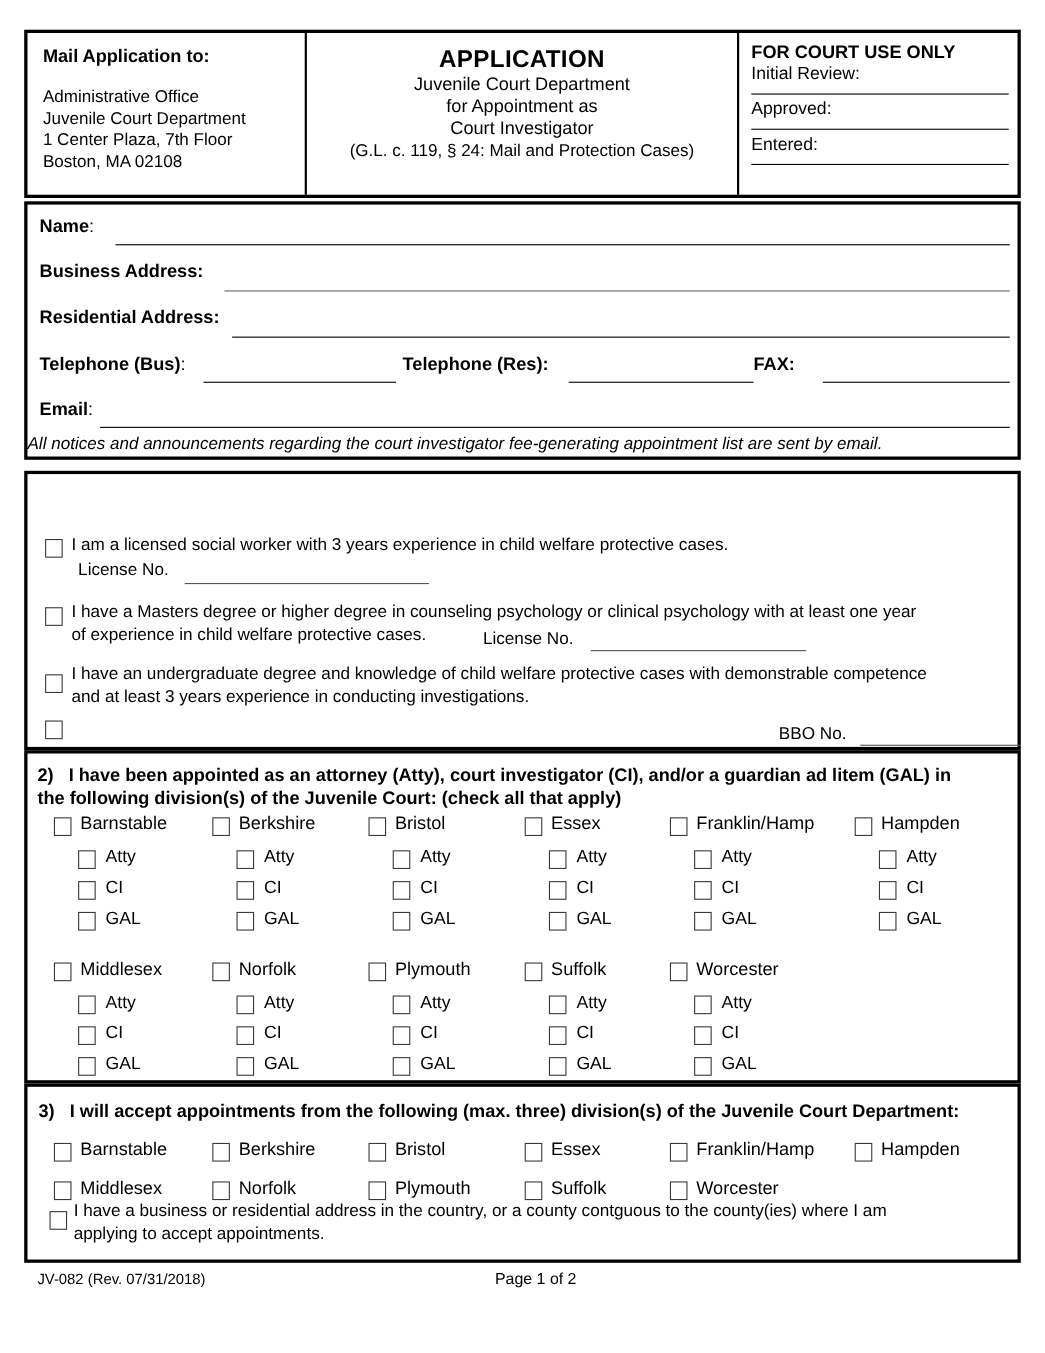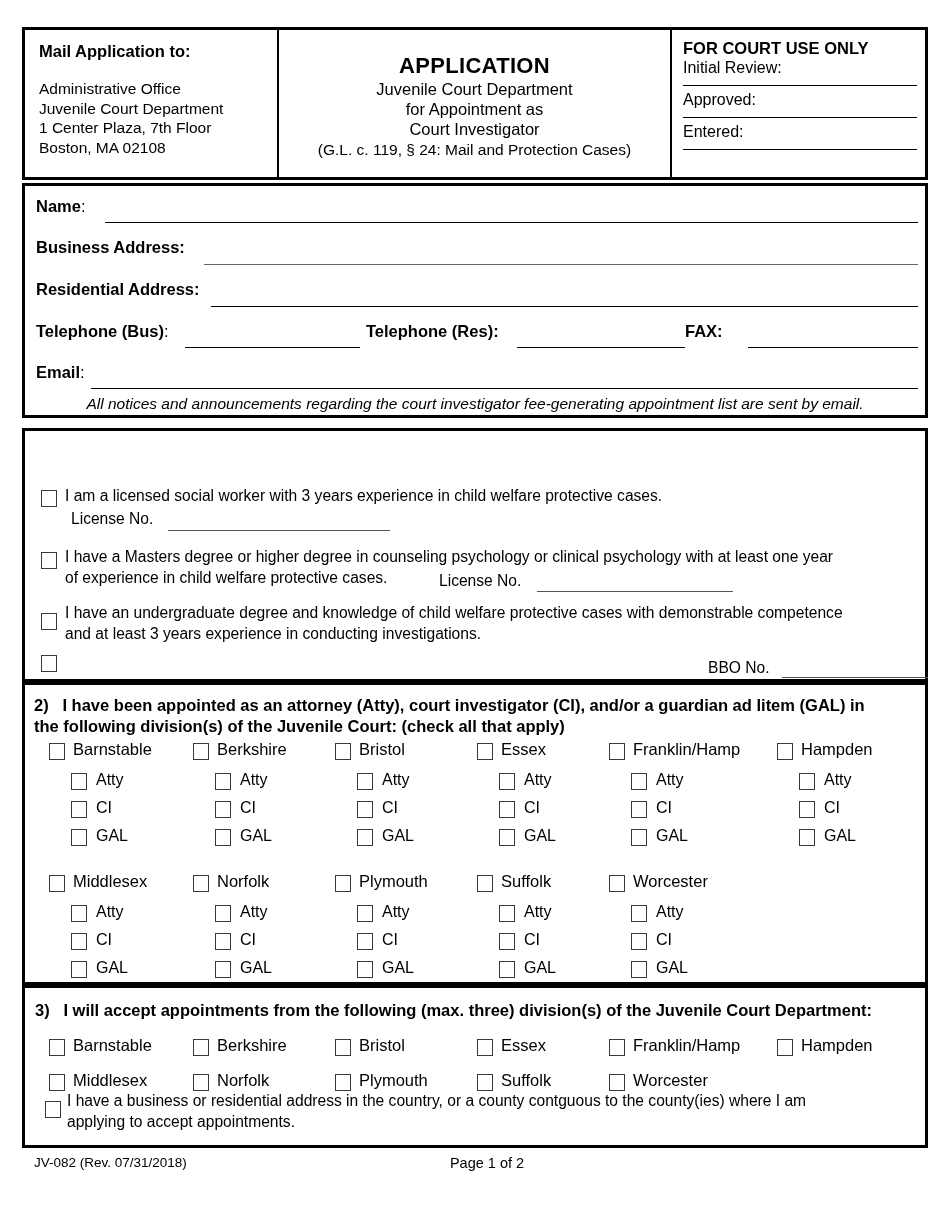--- a/index.html
+++ b/index.html
@@ -64,21 +64,20 @@
   .mail-line {
     font-size: 15.5px;
     line-height: 19.5px;
   }
 
   .app-title {
     font-weight: bold;
     font-size: 22px;
     letter-spacing: .3px;
     line-height: 26px;
-    margin-top: 12px;
   }
   .app-sub {
     font-size: 16.5px;
     line-height: 20px;
   }
   .app-cite {
     font-size: 15.5px;
     line-height: 21px;
   }
 
@@ -115,21 +114,20 @@
   .clabel .plain { font-weight: normal; }
   .cline {
     position: absolute;
     border-bottom: 1.6px solid #000;
     height: 0;
   }
   .cline.thin { border-bottom: 1.4px solid #666; }
   .notice {
     position: absolute;
     left: 0; right: 0;
-    text-align: center;
     font-style: italic;
     font-size: 15.5px;
   }
 
   
   #sec1-block { left: 22px; top: 428px; width: 906px; height: 254px; }
   #sec2-block { left: 22px; top: 682px; width: 906px; height: 303px; }
   #sec3-block { left: 22px; top: 985px; width: 906px; height: 163px; }
 
   .sec-head {

